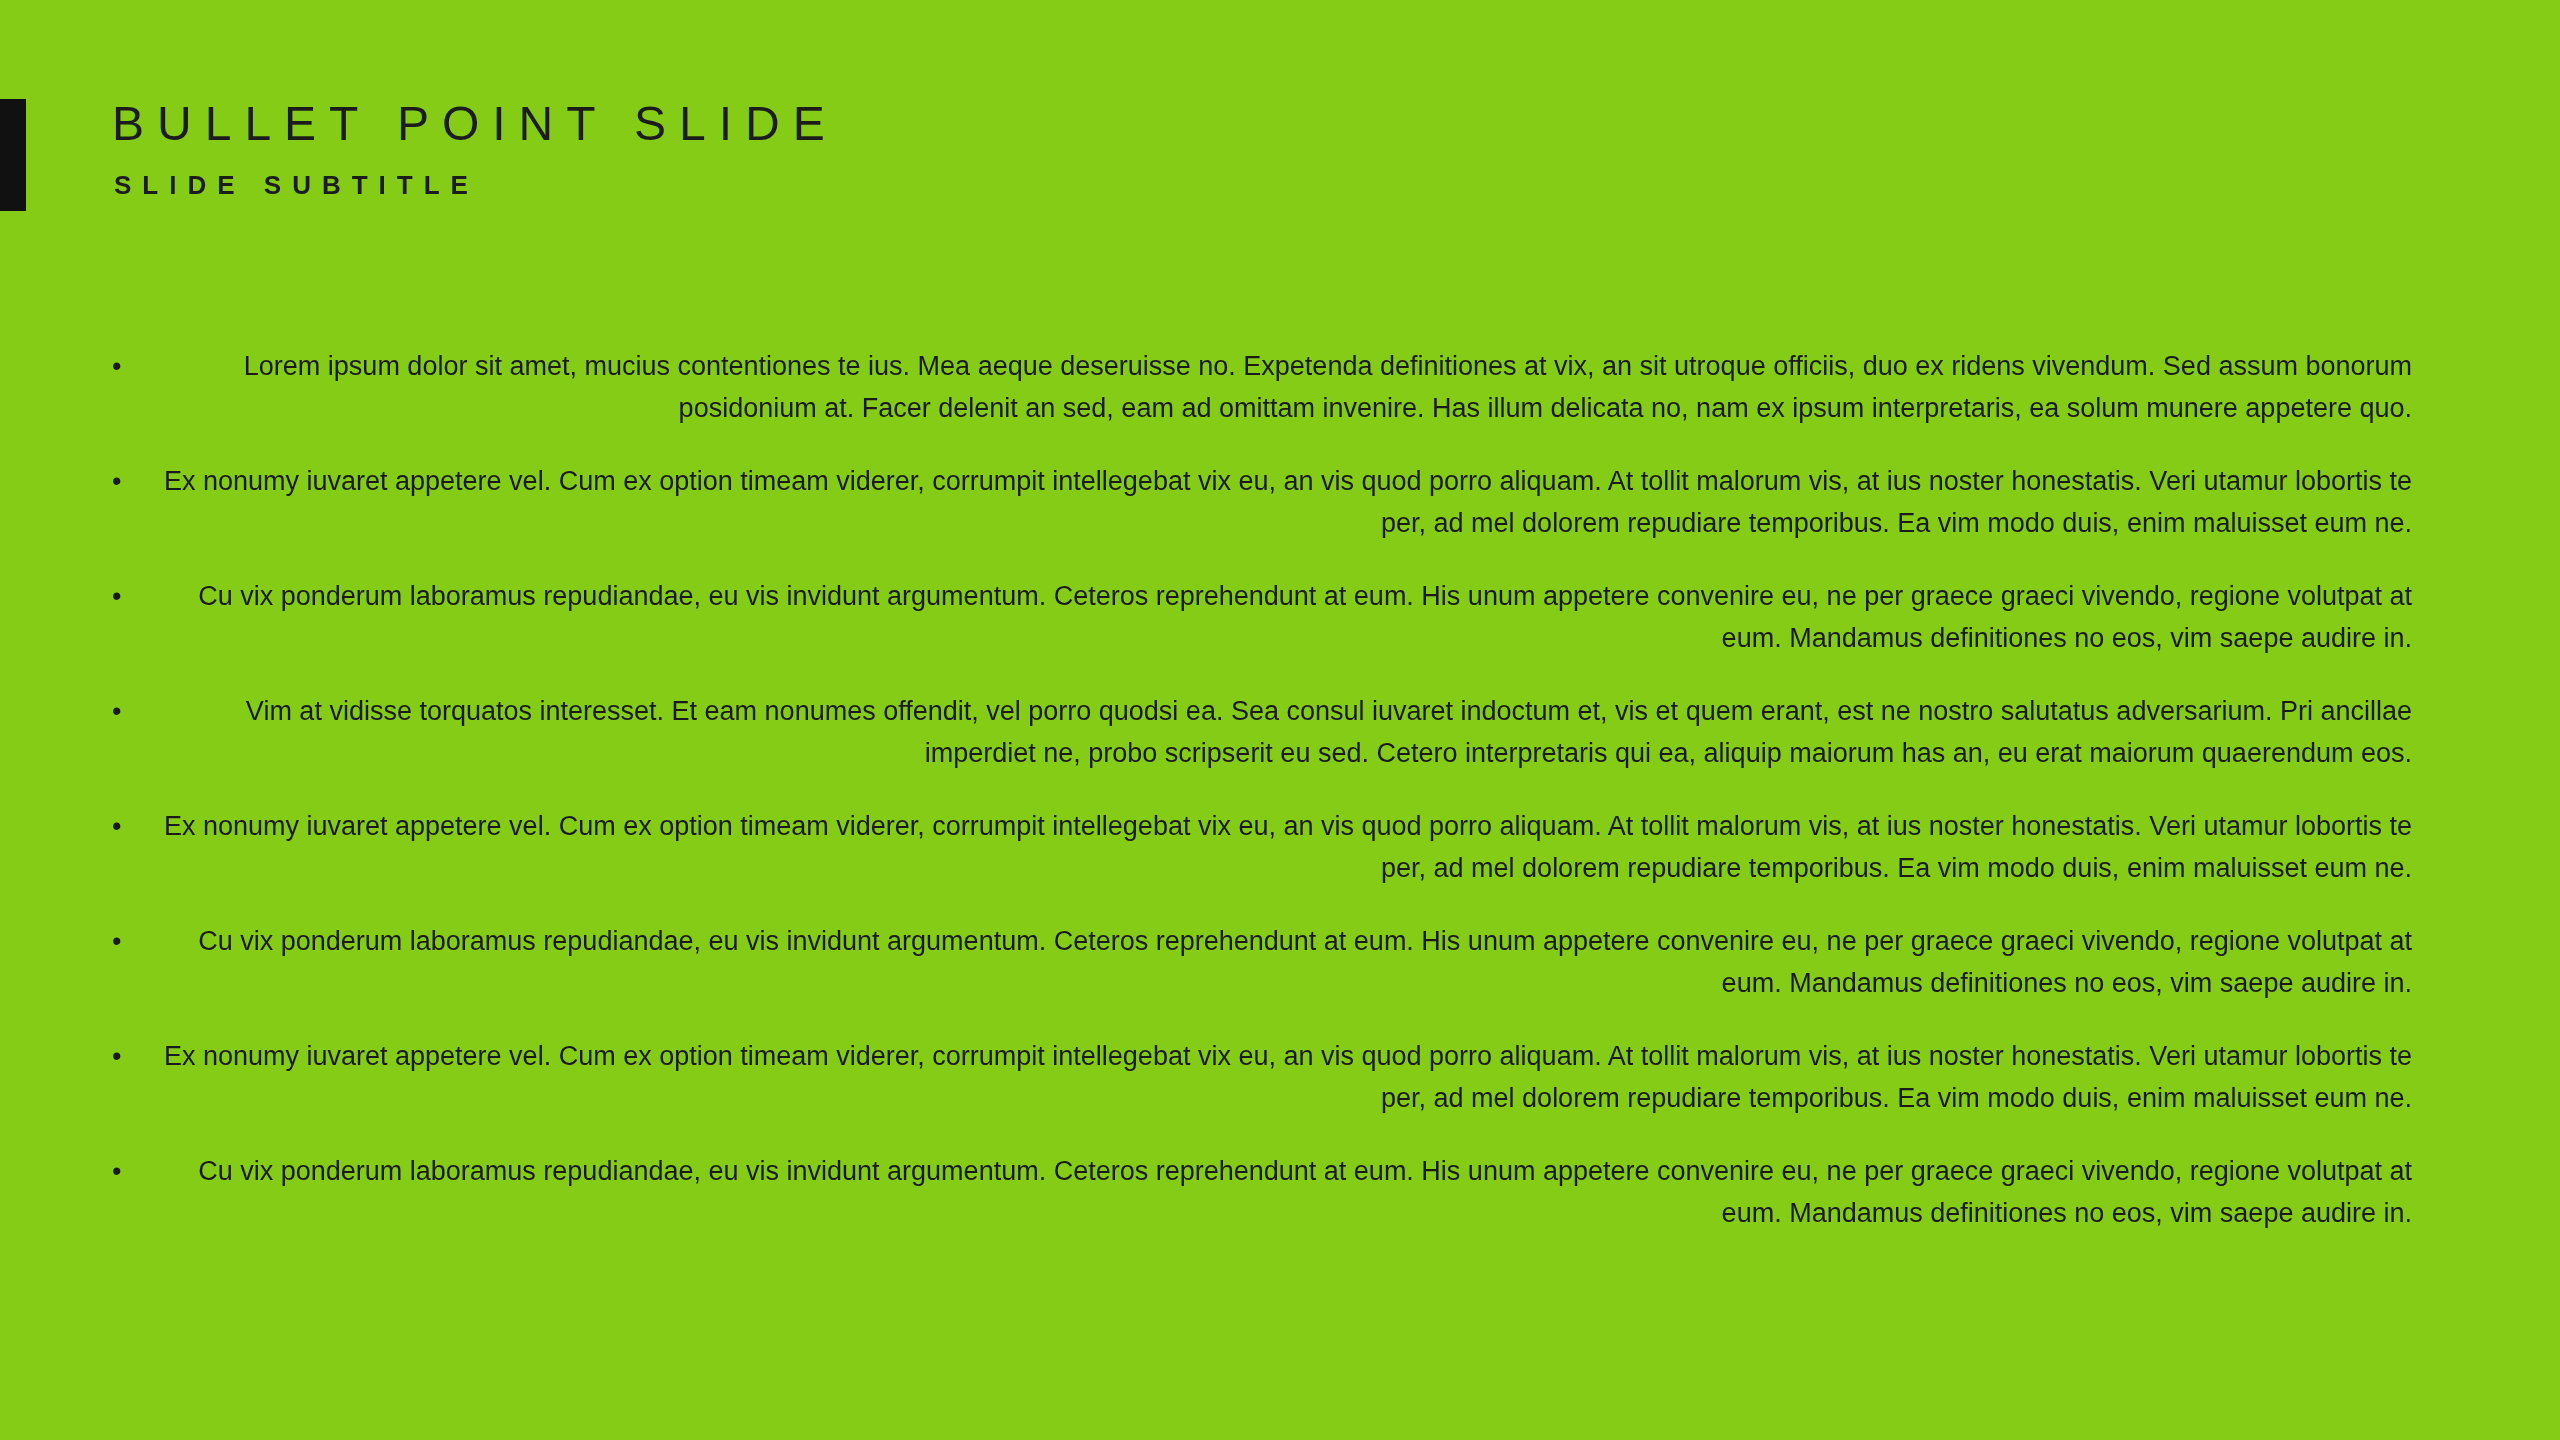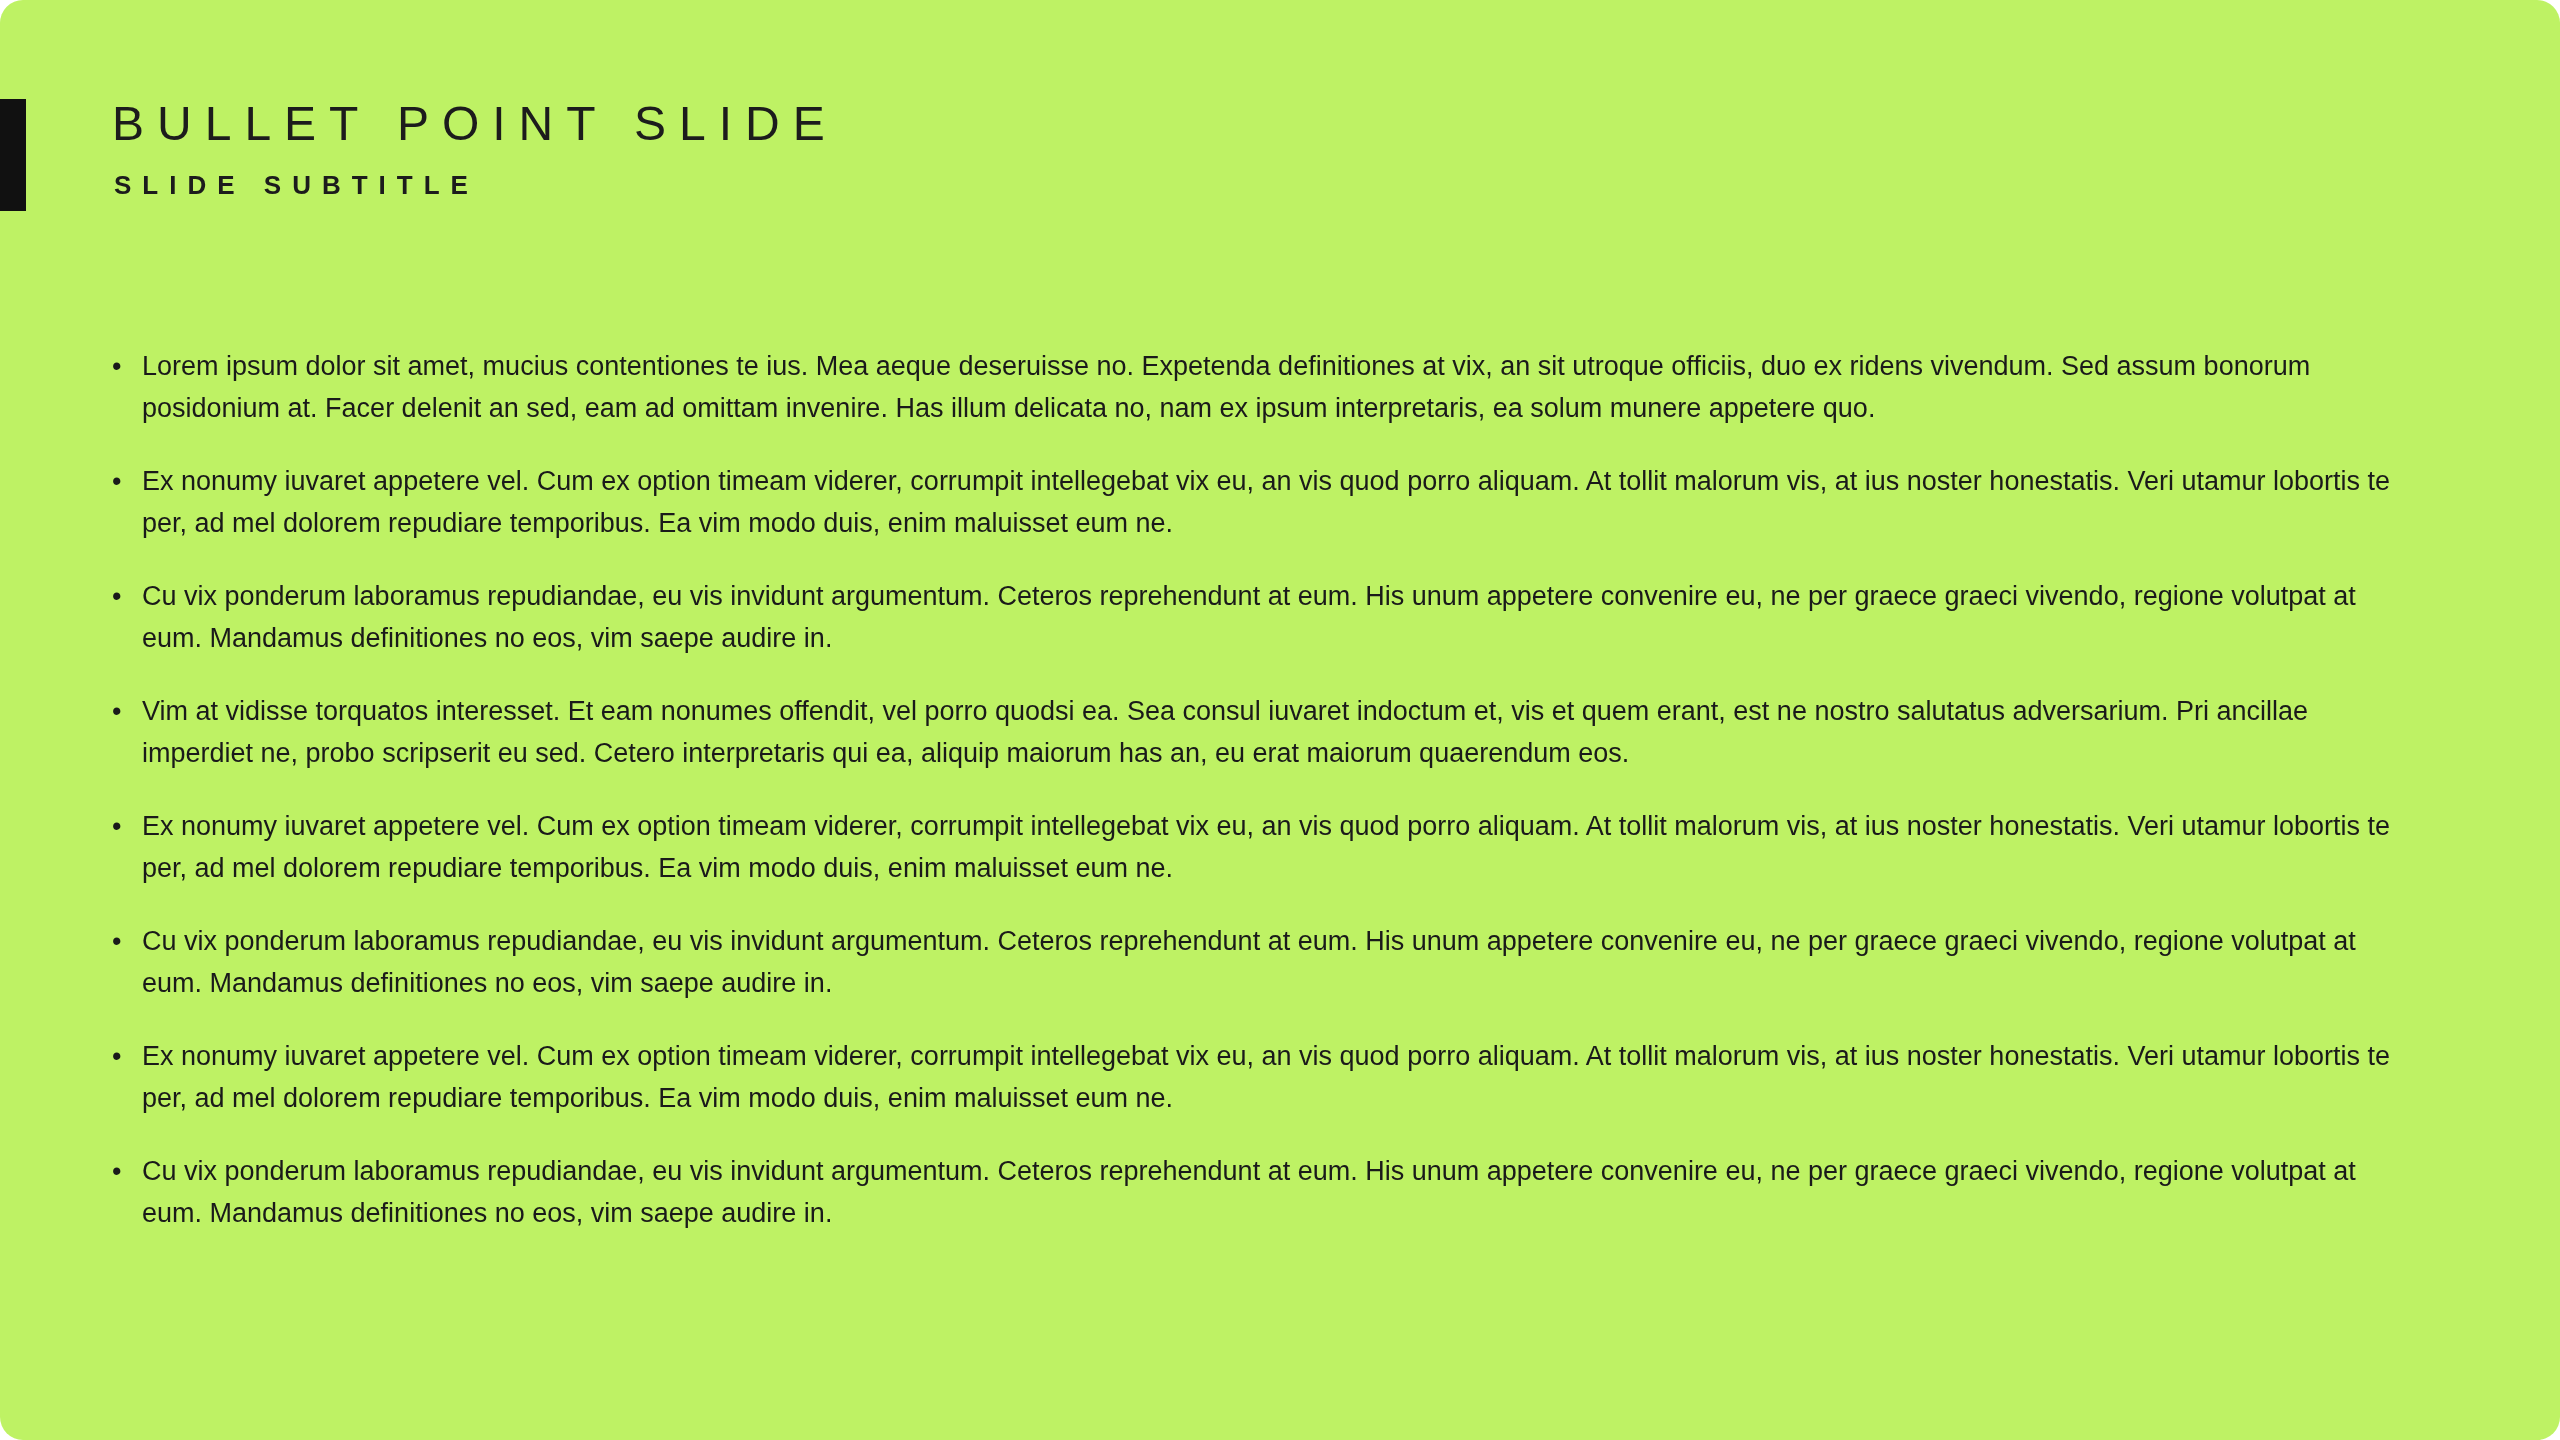--- a/index.html
+++ b/index.html
@@ -12,22 +12,21 @@
     height: 1440px;
     font-family: "Liberation Sans", sans-serif;
     color: #1a1a1a;
     overflow: hidden;
     position: relative;
   }
   .slide {
     position: relative;
     width: 2560px;
     height: 1440px;
-    background: #bef264;
-    border-radius: 23px;
+    background: #84cc16;
   }
   
   .header {
     position: absolute;
     left: 0;
     top: 95px;
     width: 100%;
     height: 130px;
   }
   .accent-bar {
@@ -76,21 +75,21 @@
     flex: 0 0 30px;
     font-size: 27px;
     line-height: 42px;
     color: #1a1a1a;
   }
   .bullet-text {
     flex: 1 1 auto;
     font-size: 27px;
     line-height: 42px;
     color: #1a1a1a;
-    text-align: left;
+    text-align: right;
   }
 </style>
 </head>
 <body>
 
 <div class="slide">
 
   <div class="header">
     <div class="accent-bar"></div>
     <div class="title">BULLET POINT SLIDE</div>

